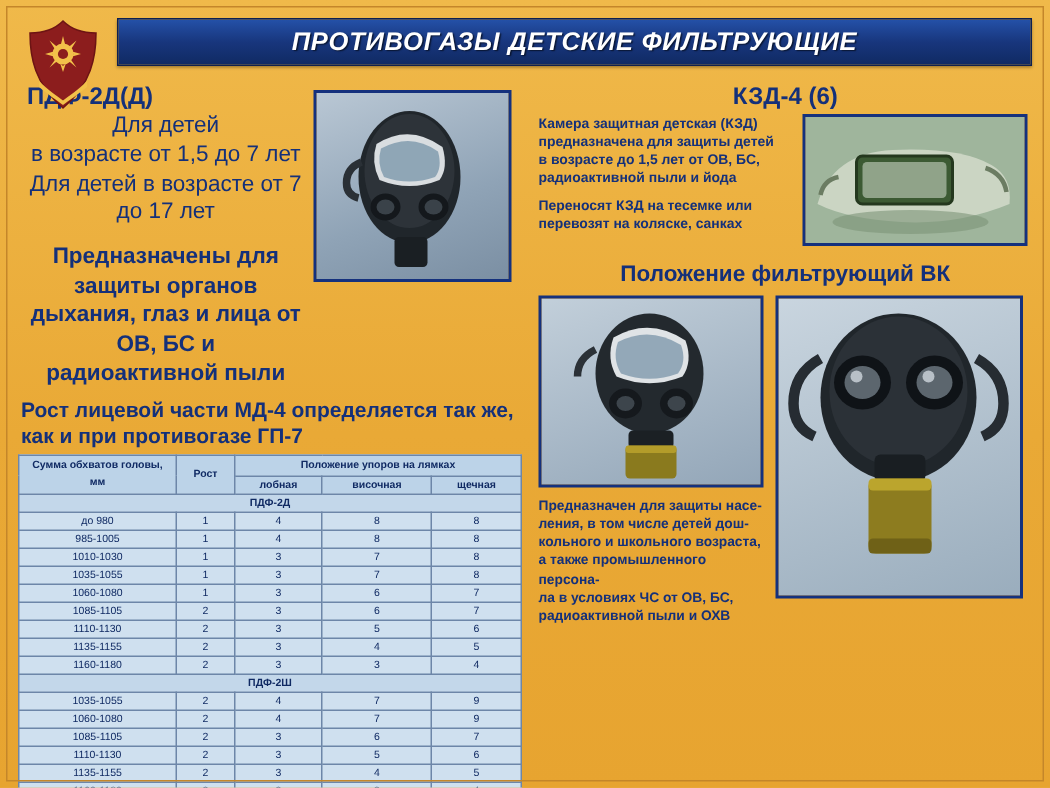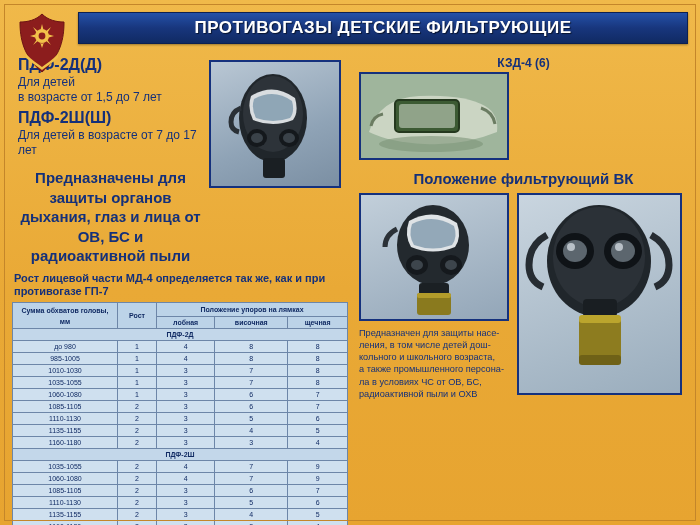--- a/index.html
+++ b/index.html
@@ -29,52 +29,53 @@
     width:56px;height:62px;position:relative;flex:0 0 56px;
     margin-left:2px;margin-top:2px;
   }
   .emblem svg{display:block}
   .title-banner{
     flex:1;height:30px;margin-top:2px;
     background:linear-gradient(180deg,#2451a8 0%,#18367d 50%,#102a63 100%);
     border:1px solid #0d2050;
     display:flex;align-items:center;justify-content:center;
     box-shadow:0 1px 2px rgba(0,0,0,.35);
+    font-style:italic;
   }
   .title-banner span{
     color:#ffffff;font-weight:bold;font-size:17px;letter-spacing:.5px;
     text-shadow:1px 1px 1px rgba(0,0,0,.6);
     white-space:nowrap;
   }
 
   
   .body{display:flex;gap:8px;margin-top:4px;}
   .col-left{width:340px;}
   .col-right{width:330px;}
 
   .pdf-head{
     font-size:16px;font-weight:bold;color:#14307a;text-align:left;
     margin:2px 0 0 0;
   }
   .pdf-sub{
-    font-size:12px;color:#14307a;text-align:left;line-height:1.25;
+    font-size:15px;color:#14307a;text-align:center;line-height:1.25;
     margin-top:1px;
   }
   .left-top{display:flex;gap:6px;}
   .left-top-text{width:185px;padding-left:6px;}
   .photo{
     border:2px solid #15317d;background:#9fb4c8;
     box-sizing:border-box;position:relative;overflow:hidden;
   }
   .desc{
     font-size:15px;color:#14307a;font-weight:bold;text-align:center;
     line-height:1.3;margin-top:6px;
   }
   .note-line{
-    font-size:11px;color:#14307a;font-weight:bold;line-height:1.25;
+    font-size:14px;color:#14307a;font-weight:bold;line-height:1.25;
     margin:6px 2px 3px 2px;
   }
 
   
   .tbl{
     width:336px;border:1px solid #15317d;background:#cfe0ef;
     border-collapse:collapse;font-size:7px;color:#102a63;
   }
   .tbl td,.tbl th{border:1px solid #6d86a8;padding:0 2px;height:11px;line-height:11px;}
   .tbl th{background:#bcd3e8;font-weight:bold;text-align:center;font-size:7px;}
@@ -83,32 +84,32 @@
   .sect{font-weight:bold;background:#c3d7ea !important;text-align:center;}
   .tbl .hdr-h{height:13px;}
   .tbl-note{
     font-size:6.8px;color:#102a63;line-height:1.3;
     border:1px solid #15317d;border-top:none;background:#cfe0ef;
     padding:2px 4px;width:336px;box-sizing:border-box;
   }
 
   
   .kzd-title{
-    font-size:12px;font-weight:bold;color:#14307a;text-align:center;margin:2px 0 2px 0;
+    font-size:16px;font-weight:bold;color:#14307a;text-align:center;margin:2px 0 2px 0;
   }
   .kzd-row{display:flex;gap:6px;}
   .kzd-text{width:170px;font-size:9.3px;color:#14307a;font-weight:bold;line-height:1.3;}
   .kzd-text p{margin:0 0 7px 0;}
   .vk-title{
     font-size:15px;font-weight:bold;color:#14307a;text-align:center;
     margin:10px 0 6px 0;
   }
   .vk-row{display:flex;gap:8px;}
   .vk-caption{
-    font-size:9.2px;color:#14307a;font-weight:normal;line-height:1.32;
+    font-size:9.2px;color:#14307a;font-weight:bold;line-height:1.32;
     margin-top:6px;width:150px;
   }
 </style>
 </head>
 <body>
 
 <div class="poster">
 
   <div class="header">
     <div class="emblem">
@@ -138,21 +139,20 @@
 
   <div class="body">
 
     <div class="col-left">
 
       <div class="left-top">
         <div class="left-top-text">
           <div class="pdf-head">ПДФ-2Д(Д)</div>
           <div class="pdf-sub" style="white-space:pre-line">Для детей
 в возрасте от 1,5  до 7 лет</div>
-          <div class="pdf-head" style="margin-top:4px">ПДФ-2Ш(Ш)</div>
           <div class="pdf-sub" style="white-space:pre-line">Для детей в возрасте от 7 до 17 лет</div>
           <div class="desc" style="white-space:pre-line;margin-top:10px">Предназначены для защиты органов
 дыхания, глаз и лица от ОВ, БС и
 радиоактивной пыли</div>
         </div>
 
         <div class="photo" style="width:132px;height:128px;margin-top:6px;background:linear-gradient(160deg,#b9c7d4,#8fa3b6 60%,#7b8fa3);">
           <svg width="128" height="124" viewBox="0 0 128 124">
             <ellipse cx="62" cy="56" rx="34" ry="44" fill="#20262b"></ellipse>
             <ellipse cx="62" cy="52" rx="30" ry="38" fill="#2d3339"></ellipse>
@@ -335,20 +335,28 @@
       </table>
       <div class="tbl-note" style="white-space:pre-line">Примечание: при обхвате головы более 1305 мм необходимо подбирать
 противогаз ГП-7 (ГП-5)</div>
     </div>
 
     <div class="col-right">
 
       <div class="kzd-title">КЗД-4 (6)</div>
 
       <div class="kzd-row">
+        <div class="kzd-text">
+          <p style="white-space:pre-line">Камера защитная детская (КЗД)
+предназначена для защиты детей
+в возрасте до 1,5 лет от ОВ, БС,
+радиоактивной пыли и йода</p>
+          <p style="white-space:pre-line">Переносят КЗД на тесемке или
+перевозят на коляске, санках</p>
+        </div>
         <div class="photo" style="width:150px;height:88px;background:linear-gradient(160deg,#b4c6b0,#8da58a);">
           <svg width="146" height="84" viewBox="0 0 146 84">
             <rect x="0" y="0" width="146" height="84" fill="#9fb59c"></rect>
             <path d="M8 58 q10 -34 50 -36 q45 -2 66 10 q14 8 12 26 q-34 14 -72 12 q-36 -2 -56 -12z" fill="#cfd8c8" opacity=".9"></path>
             <rect x="34" y="26" width="64" height="32" rx="4" fill="#3c5a33" stroke="#24381e" stroke-width="2"></rect>
             <rect x="38" y="30" width="56" height="24" rx="3" fill="#d6e0cf" opacity=".55"></rect>
             <path d="M22 40 q-10 2 -12 12" stroke="#6b7c62" stroke-width="3" fill="none"></path>
             <path d="M120 34 q12 4 14 16" stroke="#6b7c62" stroke-width="3" fill="none"></path>
             <ellipse cx="70" cy="70" rx="52" ry="8" fill="#7d9478" opacity=".6"></ellipse>
           </svg>

